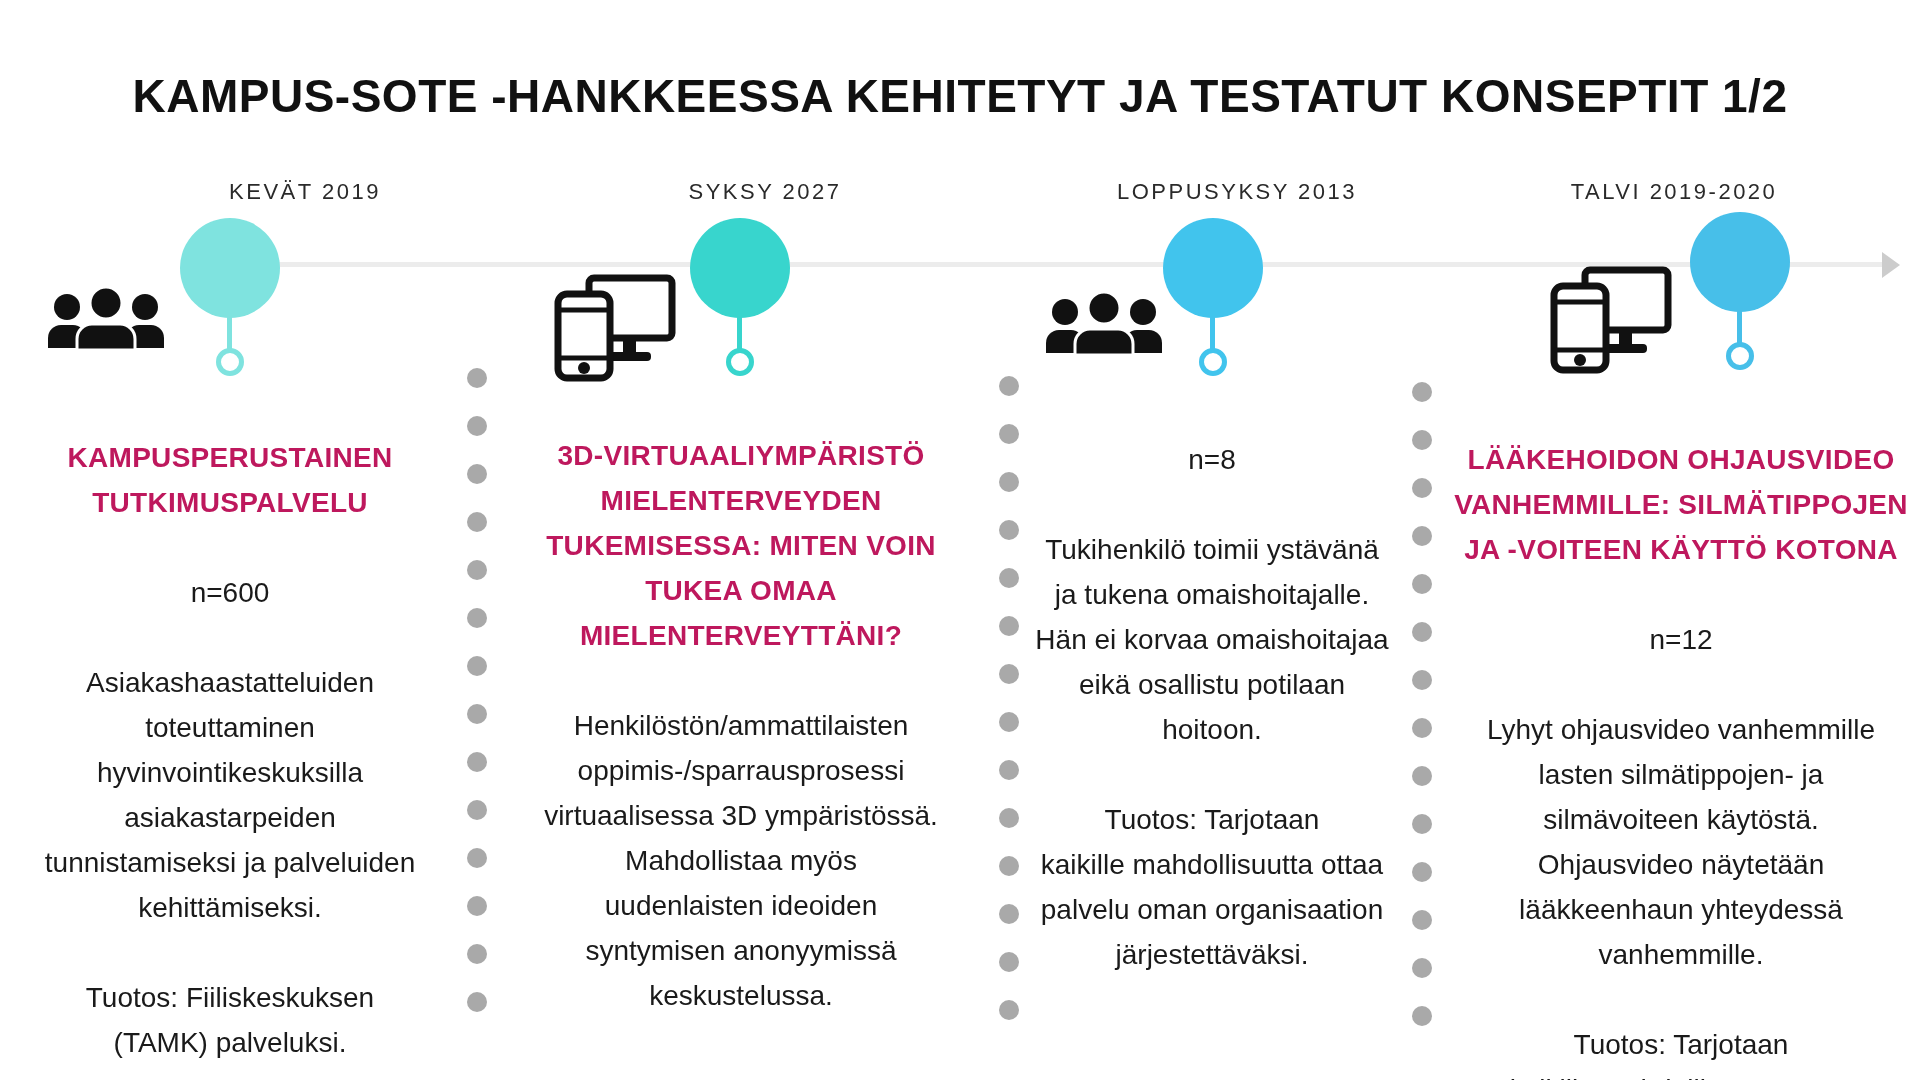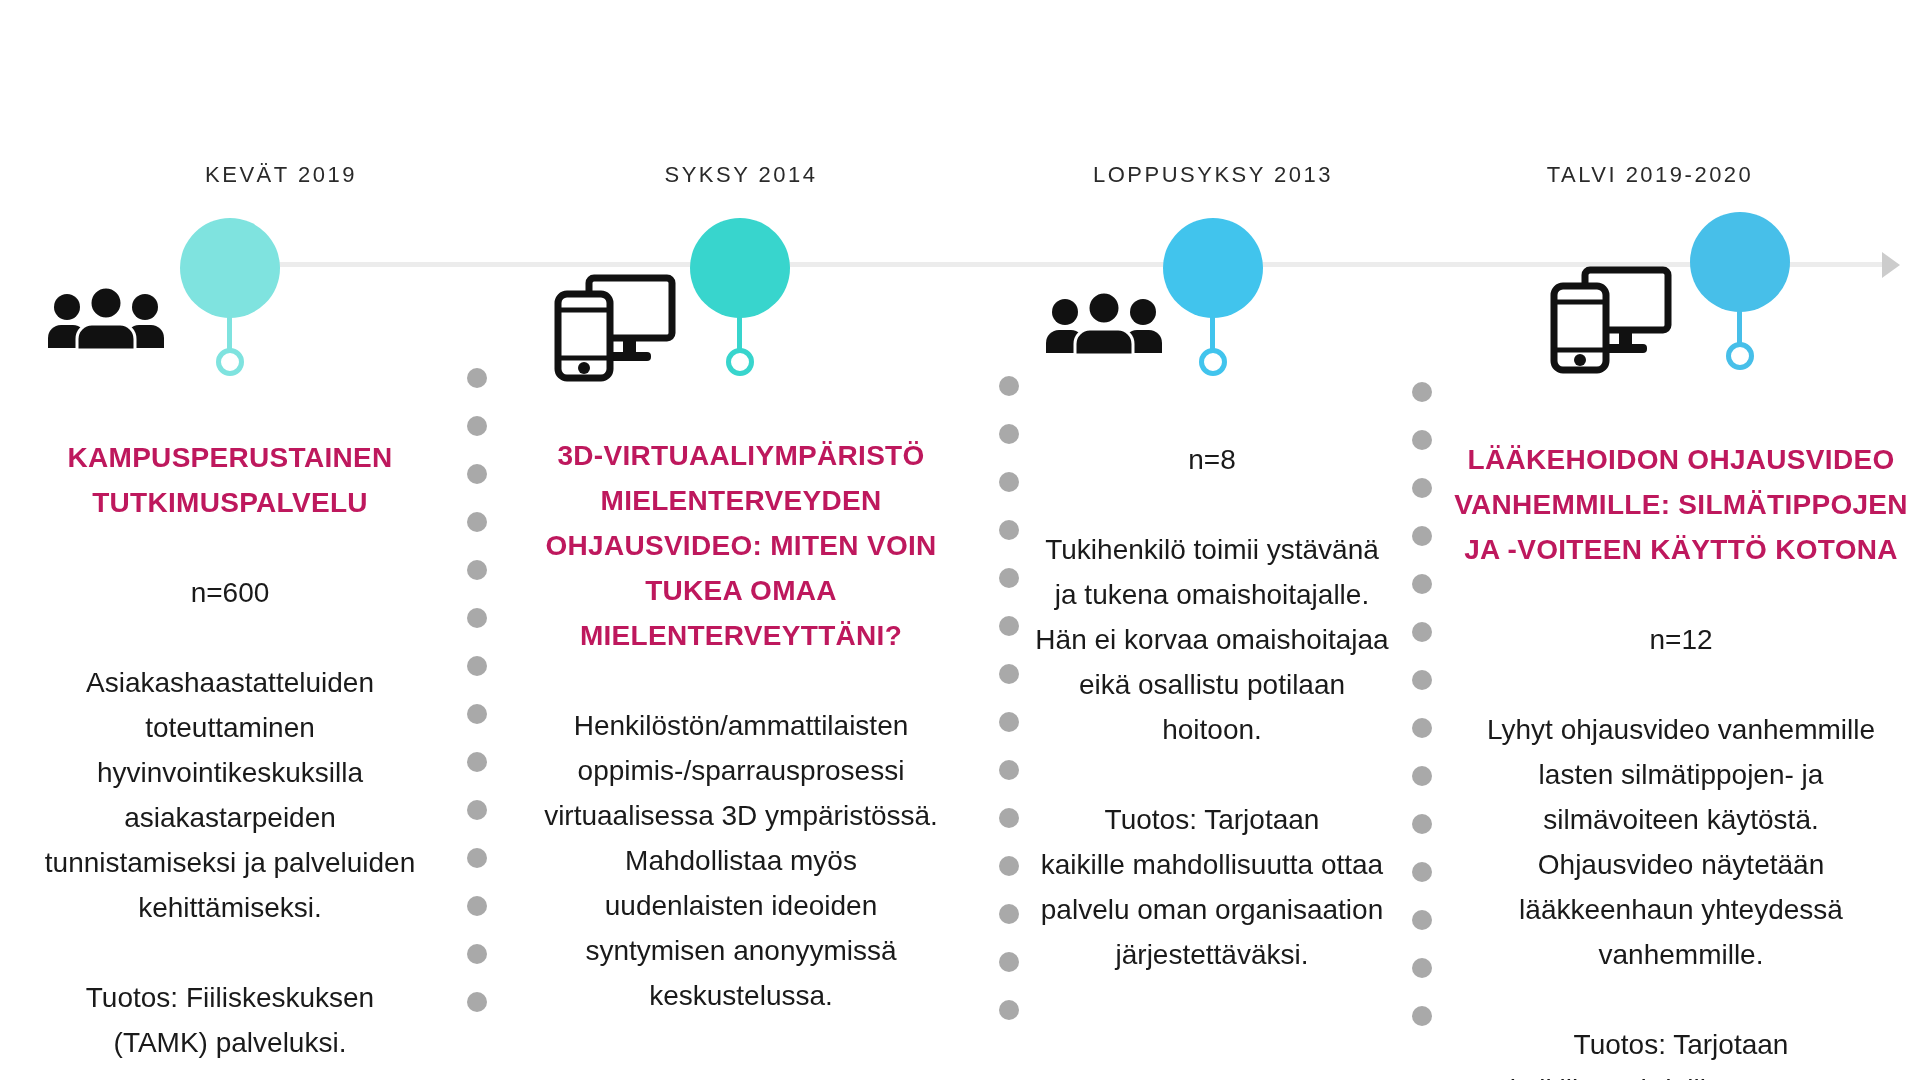--- a/index.html
+++ b/index.html
@@ -6,22 +6,22 @@
   .canvas{position:relative;width:1920px;height:1080px;background:#ffffff;overflow:hidden;
           font-family:"Liberation Sans",sans-serif;color:#1a1a1a;}
 
   .title{position:absolute;top:38px;left:0;width:100%;text-align:center;
          font-size:46px;font-weight:800;letter-spacing:.5px;white-space:nowrap;color:#111;}
 
   .exp-label{position:absolute;left:16px;top:146px;font-size:21px;font-weight:700;
              letter-spacing:1.5px;line-height:31px;color:#1a1a1a;}
   .exp-label span{display:block;}
 
-  .date{position:absolute;top:162px;font-size:22px;letter-spacing:2.5px;white-space:nowrap;
-        transform:translateX(-50%);color:#2a2a2a;}
+  .date{position:absolute;top:179px;font-size:22px;letter-spacing:2.5px;white-space:nowrap;
+        transform:translateX(-50%);color:#2a2a2a;margin-left:24px;}
   #date-1{left:281px}#date-2{left:741px}#date-3{left:1213px}#date-4{left:1650px}
 
   .tl-line{position:absolute;left:230px;top:262px;width:1652px;height:5px;}
   .tl-arrow{position:absolute;left:1882px;top:252px;width:0;height:0;
             border-top:13px solid transparent;border-bottom:13px solid transparent;
             border-left:18px solid #ccc;}
 
   .node{position:absolute;width:100px;height:100px;border-radius:50%;}
   #node-1{left:180px;top:218px}#node-2{left:690px;top:218px}
   #node-3{left:1163px;top:218px}#node-4{left:1690px;top:212px}
@@ -47,24 +47,25 @@
   #col-1{left:0;top:390px;width:460px}
   #col-2{left:512px;top:388px;width:458px}
   #col-3{left:1006px;top:392px;width:412px}
   #col-4{left:1448px;top:392px;width:466px}
 </style>
 </head>
 <body>
 
 <div class="canvas">
 
+  <h1 class="title">KAMPUS-SOTE -HANKKEESSA KEHITETYT JA TESTATUT KONSEPTIT 1/2</h1>
 
 
   <div class="date" id="date-1">KEVÄT 2019</div>
-  <div class="date" id="date-2">SYKSY 2014</div>
+  <div class="date" id="date-2">SYKSY 2027</div>
   <div class="date" id="date-3">LOPPUSYKSY 2013</div>
   <div class="date" id="date-4">TALVI 2019-2020</div>
 
   <div class="tl-line" style="background-color: rgb(236, 236, 236);"></div>
   <div class="tl-arrow" style="border-left-color: rgb(204, 204, 204);"></div>
 
   <div class="node" id="node-1" style="background-color: rgb(127, 227, 223);"></div>
   <div class="stem" id="stem-1" style="background-color: rgb(127, 227, 223);"></div>
   <div class="ring" id="ring-1" style="border-color: rgb(127, 227, 223);"></div>
 
@@ -190,21 +191,21 @@
 tunnistamiseksi ja palveluiden
 kehittämiseksi.
 
 Tuotos: Fiiliskeskuksen
 (TAMK) palveluksi.</div>
   </div>
 
   <div class="col" id="col-2">
     <div class="heading">3D-VIRTUAALIYMPÄRISTÖ
 MIELENTERVEYDEN
-OHJAUSVIDEO: MITEN VOIN
+TUKEMISESSA: MITEN VOIN
 TUKEA OMAA
 MIELENTERVEYTTÄNI?</div>
     <div class="desc">Henkilöstön/ammattilaisten
 oppimis-/sparrausprosessi
 virtuaalisessa 3D ympäristössä.
 Mahdollistaa myös
 uudenlaisten ideoiden
 syntymisen anonyymissä
 keskustelussa.</div>
   </div>

